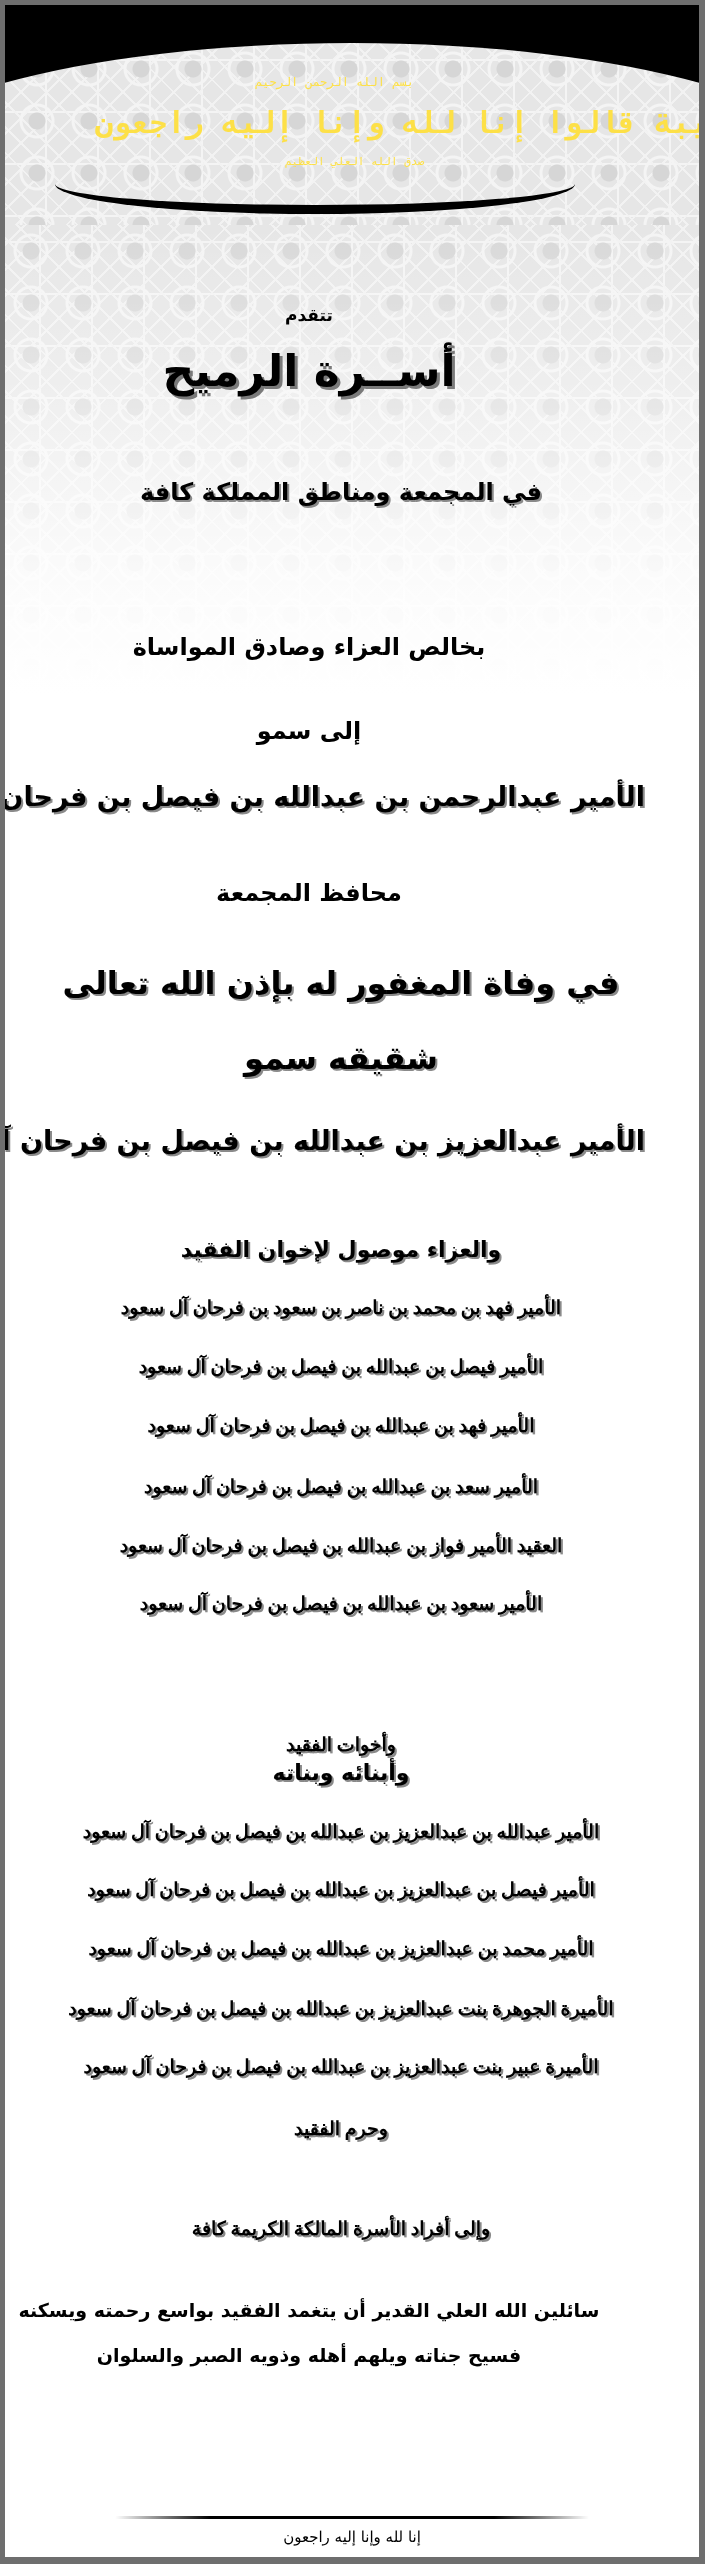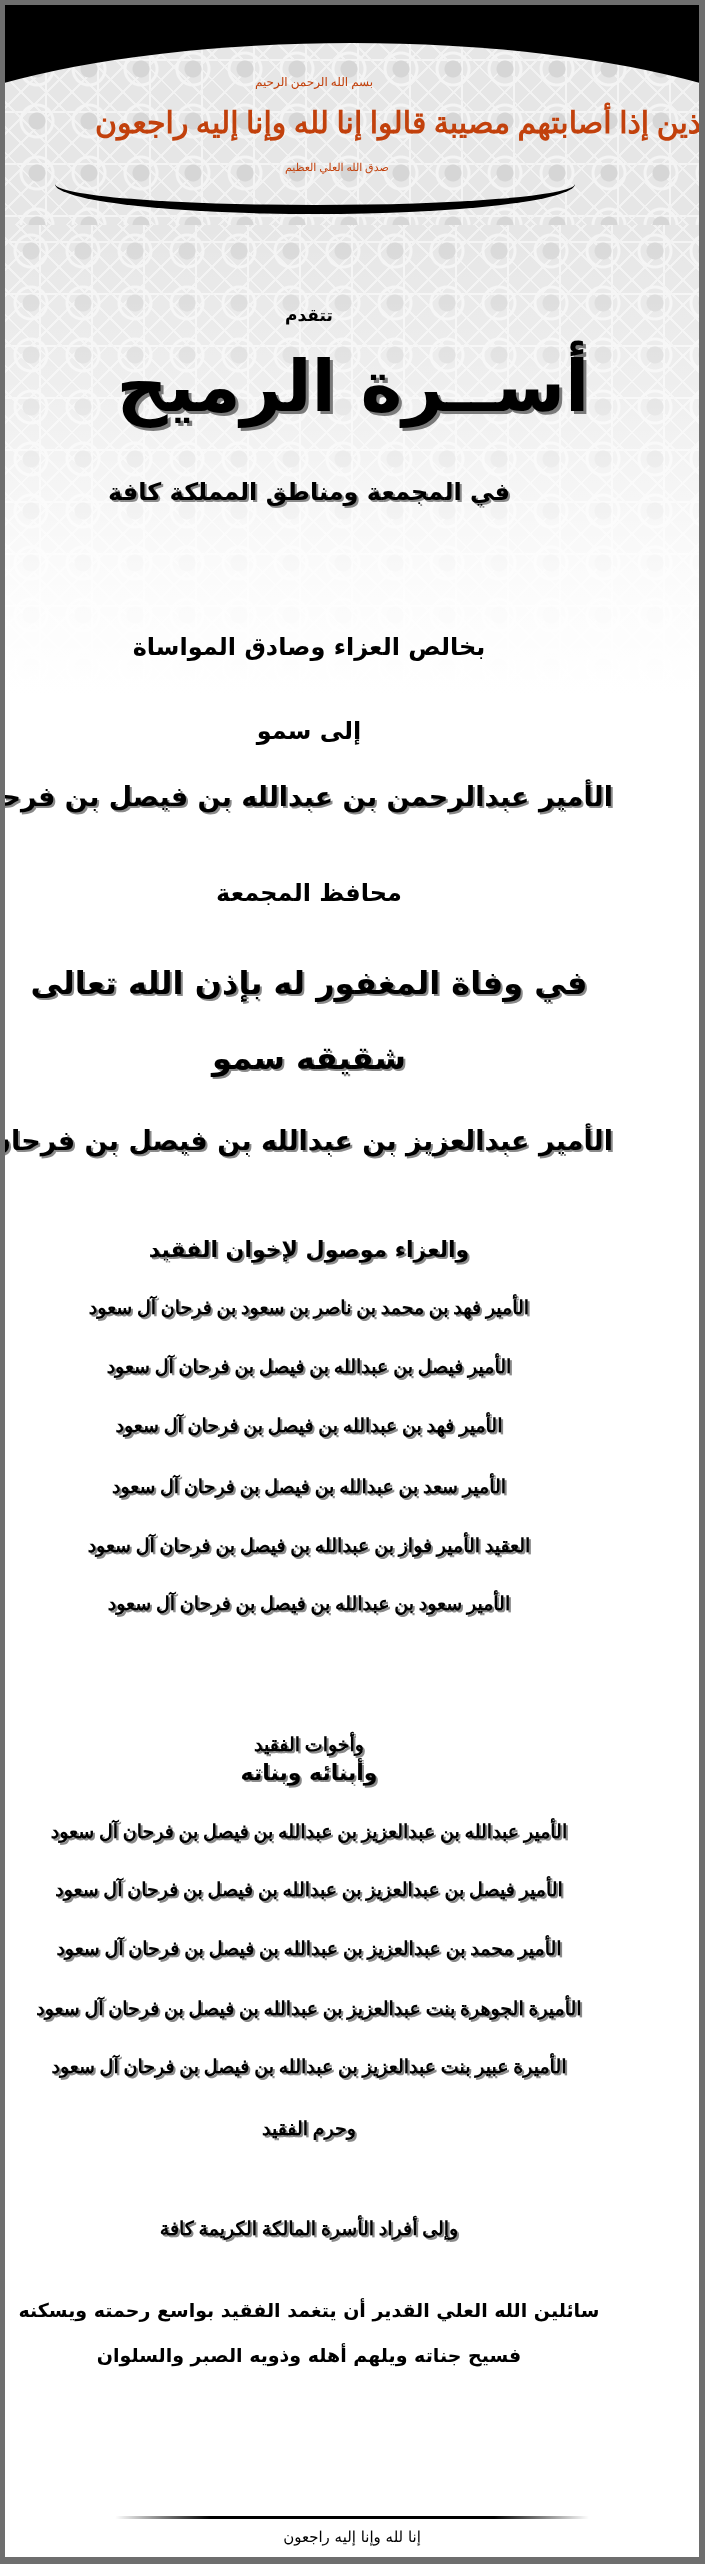--- a/index.html
+++ b/index.html
@@ -71,22 +71,22 @@
       left: 50px;
       top: 160px;
       width: 520px;
       height: 40px;
       border-bottom: 9px solid #000;
       border-radius: 0 0 50% 50% / 0 0 30px 30px;
     }
     .calligraphy {
       position: absolute;
       direction: rtl;
-      color: #c2410c;
-      font-family: Liberation Serif, serif;
+      color: #fde047;
+      font-family: Liberation Mono, monospace;
       white-space: nowrap;
     }
     .cal-big {
       right: 30px;
       top: 55px;
       font-size: 64px;
       font-weight: bold;
       line-height: 1;
     }
     .cal-bismillah {
@@ -97,21 +97,20 @@
     .cal-verse {
       left: 90px;
       top: 100px;
       font-size: 30px;
       font-weight: bold;
     }
     .cal-sadaqa {
       left: 280px;
       top: 150px;
       font-size: 11px;
-      margin-top: 6px;
     }
 
     .content {
       position: absolute;
       left: 0; top: 0;
       width: 694px;
       direction: rtl;
       text-align: center;
       color: #000;
     }
@@ -119,23 +118,23 @@
       position: absolute;
       left: 0;
       width: 608px;
       text-align: center;
       white-space: nowrap;
       direction: rtl;
       font-family: "DejaVu Sans", sans-serif;
       font-weight: bold;
       color: #000;
     }
-    .shadow { text-shadow: 2px 2px 0 #8a8a8a; }
+    .shadow { text-shadow: 2px 2px 0 #8a8a8a; padding-left: 32px; }
     .t-small { font-size: 17px; }
-    .t-title { font-size: 71px; text-shadow: 3px 3px 0 #7a7a7a; padding-left: 44px; }
+    .t-title { font-size: 44px; text-shadow: 3px 3px 0 #7a7a7a; }
     .t-sub { font-size: 24px; }
     .t-med { font-size: 22px; }
     .t-large { font-size: 32px; }
     .t-name-lg { font-size: 27px; letter-spacing: -1px; }
     .t-name { font-size: 19px; letter-spacing: -0.5px; font-family: Liberation Serif, serif; }
     .t-prayer { font-size: 19px; }
 
     .divider {
       position: absolute;
       left: 110px;

